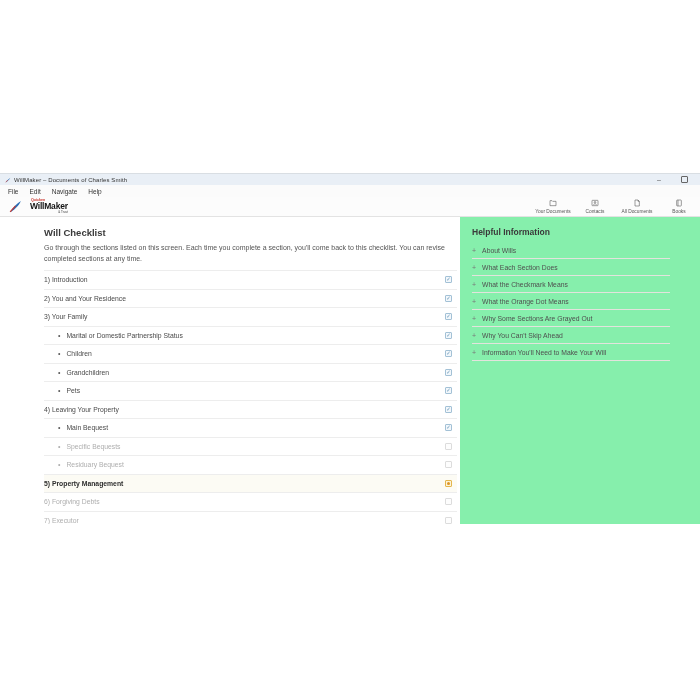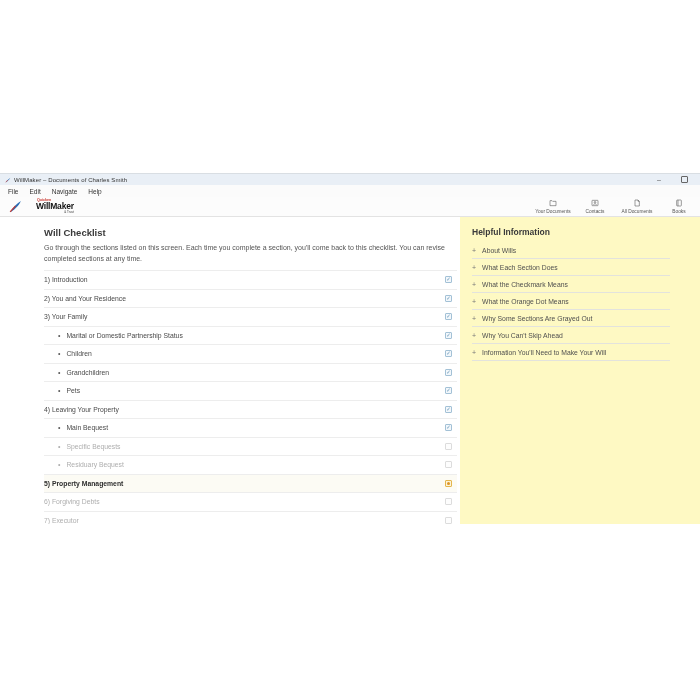--- a/index.html
+++ b/index.html
@@ -28,21 +28,21 @@
     height:12px;background:#fbfbfb;display:flex;align-items:center;gap:11px;
     padding:0 0 0 8px;font-size:6.5px;color:#333;
   }
   .menubar span{cursor:default;}
   
   .header{
     height:20px;background:#fcfcfc;border-bottom:1px solid #e3e3e3;
     display:flex;align-items:center;justify-content:space-between;
     padding:0 0 0 9px;box-sizing:border-box;
   }
-  .logo{display:flex;align-items:center;gap:14px;}
+  .logo{display:flex;align-items:center;gap:8px;}
   .logo svg{width:13px;height:13px;}
   .logo-text{line-height:1;}
   .logo-brand{display:block;font-size:3.6px;font-weight:bold;color:#c8342c;margin:0 0 0 1px;}
   .logo-product{display:block;font-size:8.5px;font-weight:bold;color:#141414;letter-spacing:-.2px;}
   .logo-suffix{display:block;font-size:3px;color:#333;text-align:right;margin-top:.5px;}
   .toolbar{display:flex;margin-left:auto;}
   .tool{
     width:42px;display:flex;flex-direction:column;align-items:center;gap:1px;
     font-size:4.8px;color:#555;white-space:nowrap;cursor:default;flex:0 0 auto;
   }
@@ -61,21 +61,21 @@
   .crow.current .lbl{color:#2d2d2d;font-weight:bold;}
   .box{
     margin-left:auto;width:7px;height:7px;box-sizing:border-box;border-radius:1px;
     display:flex;align-items:center;justify-content:center;flex:0 0 auto;
   }
   .box.checked{border:1px solid #a3c1d6;background:#f2f7fb;color:#6494b6;font-size:5.5px;line-height:1;}
   .box.disabled{border:1px solid #dcdcdc;background:#fdfdfd;}
   .box.current{border:1px solid #e4b64d;background:#fcf3d8;}
   .box.current i{width:3px;height:3px;border-radius:50%;background:#dd9426;display:block;}
   
-  .right-panel{flex:1;background:#fef9c3;box-sizing:border-box;padding:10px 30px 0 12px;}
+  .right-panel{flex:1;background:#86efac;box-sizing:border-box;padding:10px 30px 0 12px;}
   .help-title{font-size:8.5px;font-weight:bold;color:#3a3a3a;margin:0 0 5px;}
   .hrow{display:flex;align-items:center;height:16px;border-bottom:1px solid #e3e3dd;gap:6px;cursor:default;}
   .hrow .plus{font-size:7px;color:#777;line-height:1;}
   .hrow .hlbl{font-size:6.8px;color:#4f4f4f;}
 </style>
 </head>
 <body>
 
 <div class="window">
 

